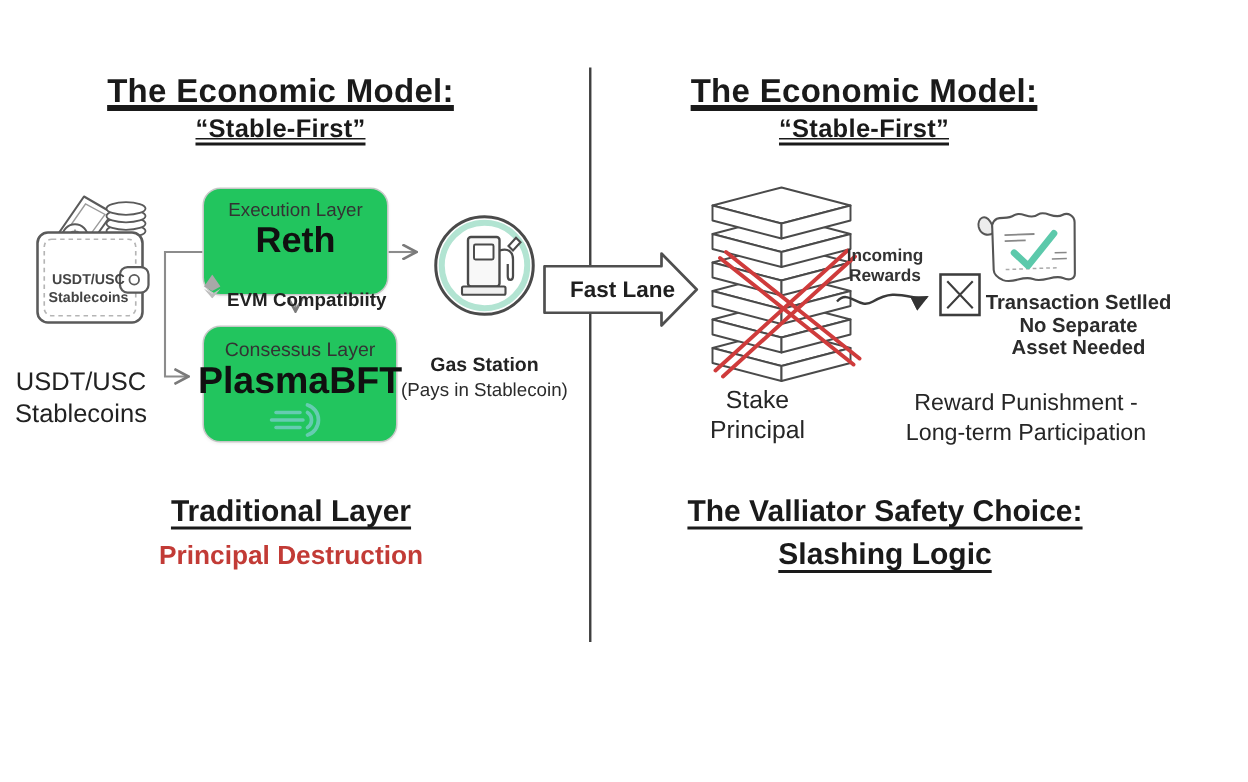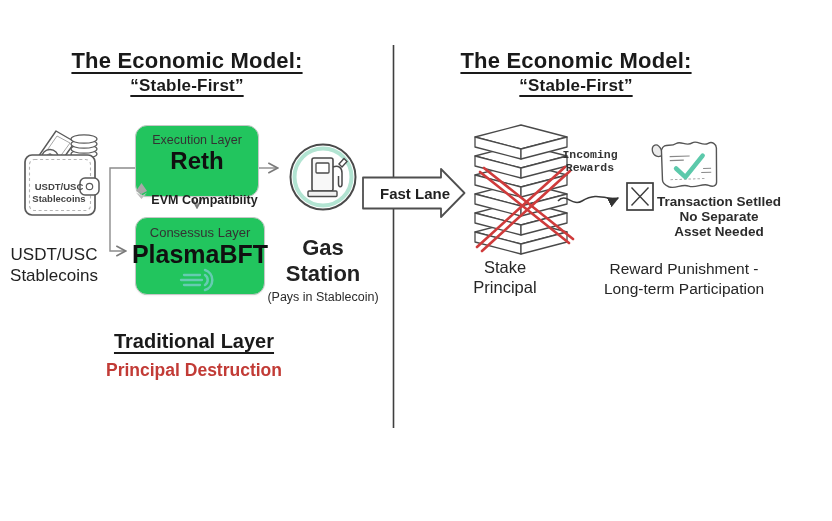--- a/index.html
+++ b/index.html
@@ -3,34 +3,34 @@
 <meta charset="utf-8">
 <style>
   html,body{margin:0;padding:0;background:#ffffff;}
   .canvas{
     position:relative;width:832px;height:521px;background:#ffffff;overflow:hidden;
     font-family:"Liberation Sans",sans-serif;color:#232323;
   }
   .abs{position:absolute;}
   .center{text-align:center;}
   .u{text-decoration:underline;text-decoration-thickness:2px;text-underline-offset:4px;}
-  .title-line{position:absolute;width:270px;text-align:center;font-weight:700;color:#1a1a1a;letter-spacing:.2px;}
+  .title-line{position:absolute;width:270px;text-align:center;font-weight:700;color:#1a1a1a;letter-spacing:.2px;text-decoration:underline;}
   .t1{font-size:22px;}
   .t2{font-size:17px;}
   .box{
     position:absolute;border:1.5px solid #c7c7c7;border-radius:12px;background:#22c55e;
     box-shadow:0 1px 2px rgba(0,0,0,0.05);
     display:flex;flex-direction:column;align-items:center;justify-content:flex-start;
   }
   .box-layer{font-size:12.5px;color:#333;margin-top:7px;}
   .box-name{font-size:24px;font-weight:700;color:#101010;line-height:26px;margin-top:1px;}
   .compat-row{display:flex;align-items:center;gap:4px;margin-top:1px;}
   .compat-txt{font-size:12.5px;font-weight:700;color:#222;margin-top:18px;}
   .caption{font-size:17px;line-height:21px;color:#222;}
-  .gas-label{font-size:22px;font-weight:600;color:#222;}
+  .gas-label{font-size:13px;font-weight:600;color:#222;}
   .gas-sub{font-size:12.5px;color:#2b2b2b;margin-top:3px;}
   .heading{font-size:20px;font-weight:700;color:#1a1a1a;}
   .sub-red{font-size:17.5px;font-weight:700;color:#c23b36;margin-top:7px;}
   .small-note{font-size:11.5px;line-height:12.5px;font-weight:600;color:#333;}
   .settled{font-size:13.5px;line-height:15px;font-weight:600;color:#2b2b2b;}
   .note{font-size:15.5px;line-height:19.5px;color:#262626;}
   .stake{font-size:16.5px;line-height:20px;color:#262626;}
   .fastlane{font-size:15px;font-weight:700;color:#1f1f1f;}
   .wallet-txt{font-size:9.5px;line-height:11.5px;font-weight:700;color:#444;text-align:center;}
 </style>
@@ -198,35 +198,39 @@
 
   <div class="abs center fastlane" style="left:372px;top:185px;width:86px;">Fast Lane</div>
 
   <div class="title-line t1 abs" style="left:441px;top:48px;">
     <span class="u">The Economic Model:</span>
   </div>
   <div class="title-line t2 abs" style="left:441px;top:76px;">
     <span class="u">“Stable-First”</span>
   </div>
 
-  <div class="abs center small-note" style="left:554px;top:149px;width:72px;font-family:Liberation Mono, monospace;">
+  <div class="abs center small-note" style="left:554px;top:165px;width:72px;">
     <div>Incoming</div>
     <div>Rewards</div>
   </div>
 
   <div class="abs center stake" style="left:455px;top:257px;width:100px;">
     <div>Stake</div>
     <div>Principal</div>
   </div>
 
   <div class="abs center settled" style="left:649px;top:194px;width:140px;">
     <div>Transaction Setlled</div>
     <div>No Separate</div>
     <div>Asset Needed</div>
   </div>
 
   <div class="abs center note" style="left:584px;top:259px;width:200px;">
     <div>Reward Punishment -</div>
     <div>Long-term Participation</div>
   </div>
 
+  <div class="abs center" style="left:440px;top:330px;width:300px;">
+    <div class="heading"><span class="u">The Valliator Safety Choice:</span></div>
+    <div class="heading" style="margin-top:6px;"><span class="u">Slashing Logic</span></div>
+  </div>
 
 </div>
 
 </body></html>

